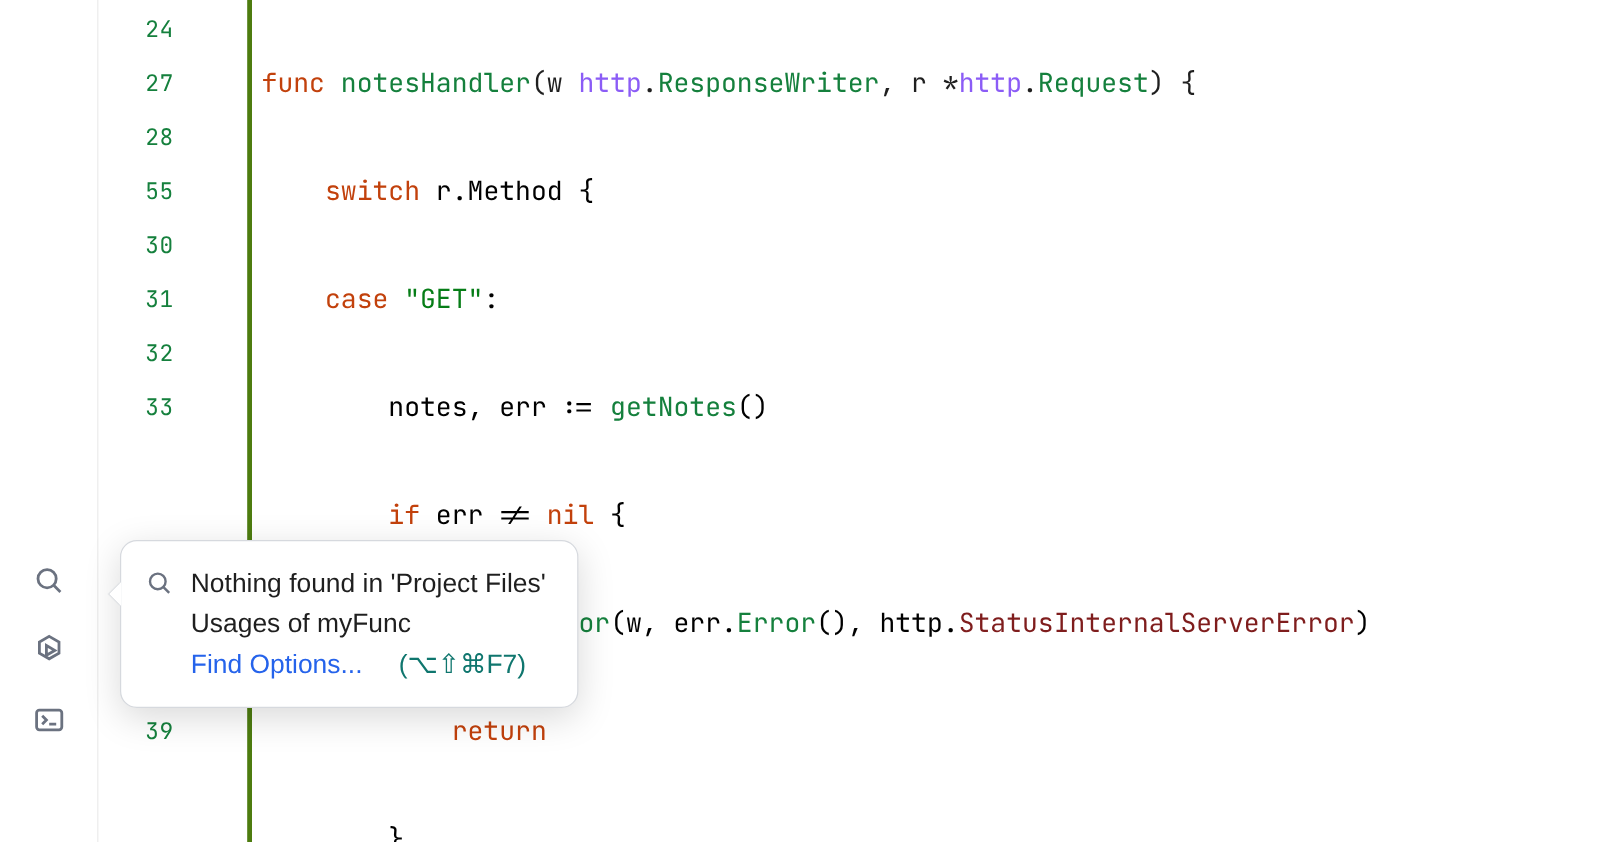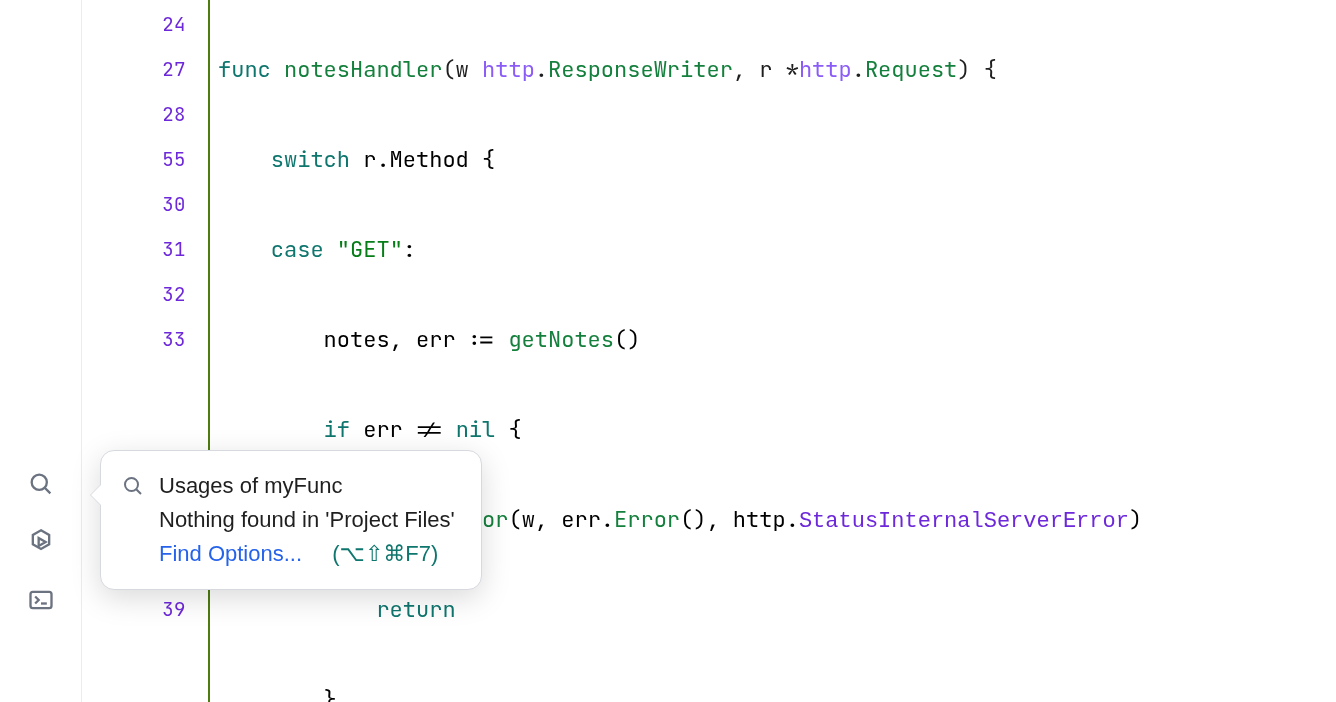--- a/index.html
+++ b/index.html
@@ -30,48 +30,48 @@
   .rail-icon {
     width: 28px;
     height: 28px;
     color: #6b7280;
     display: flex;
     align-items: center;
     justify-content: center;
   }
   .gutter {
     width: 128px;
-    text-align: right;
-    color: #6d28d9;
+    text-align: center;
+    color: #15803d;
     font-size: 19px;
     padding-right: 22px;
     padding-top: 2px;
     line-height: 45px;
-    border-right: 2px solid #4d7c0f;
+    border-right: 4px solid #4d7c0f;
     user-select: none;
     letter-spacing: 0.5px;
   }
   .gutter .ln { height: 45px; }
   .code {
     flex: 1;
     padding-top: 2px;
     padding-left: 8px;
     line-height: 45px;
     white-space: pre;
     position: relative;
     font-size: 22px;
   }
   .code .line { height: 45px; display: block; }
 
   
-  .kw   { color: #0f766e; }         
+  .kw   { color: #c2410c; }         
   .fn   { color: #15803d; }
   .pkg  { color: #8b5cf6; }
   .str  { color: #067d17; }
-  .mem  { color: #6d28d9; font-family: Liberation Mono, monospace; }
+  .mem  { color: #7f1d1d; }
   .pun  { color: #1f1f1f; }
 
   
   .popup {
     position: absolute;
     left: 100px;
     top: 450px;
     background: #ffffff;
     border: 1px solid #d6d9de;
     border-radius: 14px;
@@ -180,21 +180,21 @@
 
 <div class="popup">
   <div class="popup-head">
     <div class="popup-icon">
       <svg viewBox="0 0 24 24" width="24" height="24" fill="none" stroke="currentColor" stroke-width="2">
         <circle cx="10.5" cy="10.5" r="6.5"></circle>
           <line x1="20" y1="20" x2="15.2" y2="15.2"></line>
       </svg>
     </div>
     <div class="popup-body">
+      <div>Nothing found in 'Project Files'</div>
       <div>Usages of myFunc</div>
-      <div>Nothing found in 'Project Files'</div>
       <div>
         <span class="link">Find Options...</span>
         <span class="shortcut"> </span><span class="shortcut">(⌥⇧⌘F7)</span>
       </div>
     </div>
   </div>
 </div>
 
 </body></html>

